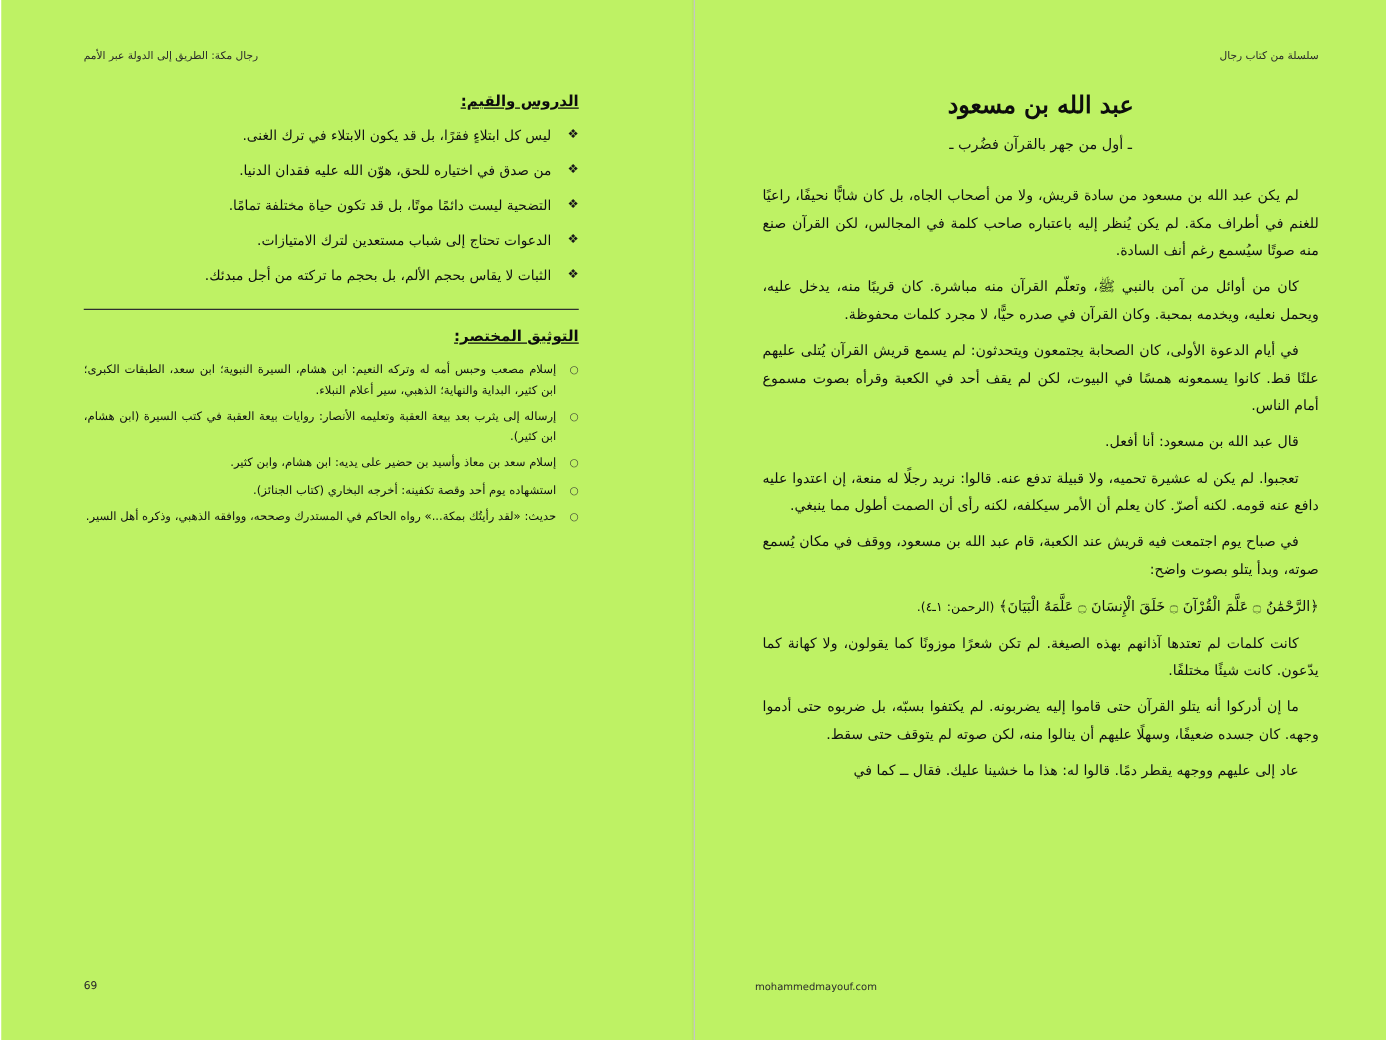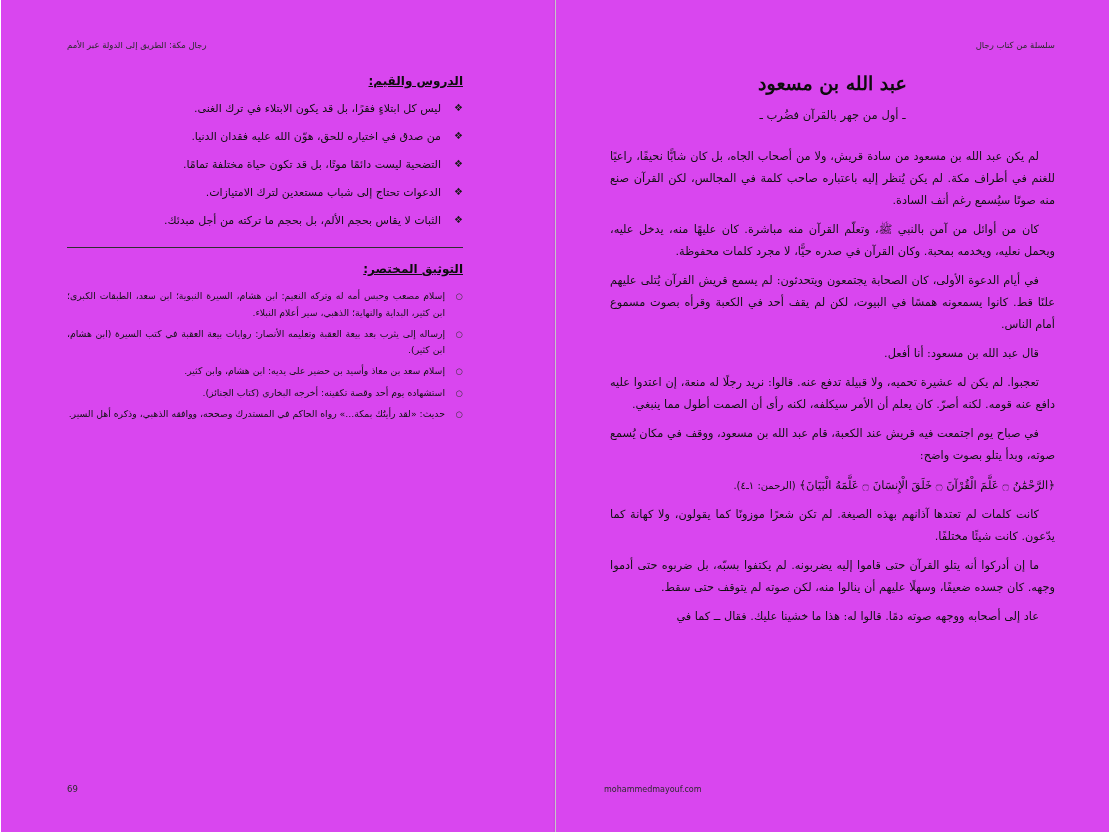--- a/index.html
+++ b/index.html
@@ -20,21 +20,21 @@
     height: 832px;
     display: flex;
     flex-direction: row;
     background: #ffffff;
   }
   
   .page {
     position: relative;
     width: 554px;
     height: 832px;
-    background: #d946ef;
+    background: #bef264;
     box-sizing: border-box;
   }
   .page.right-page {
     border-left: 1px solid #d8d8d8;
   }
   .gutter-shadow {
     position: absolute;
     top: 0;
     bottom: 0;
     left: 553px;
@@ -196,29 +196,29 @@
 
   <div class="page right-page">
     <div class="page-inner">
       <div class="running-head">سلسلة من كتاب رجال</div>
 
       <div class="chapter-title">عبد الله بن مسعود</div>
       <div class="chapter-subtitle">ـ أول من جهر بالقرآن فضُرب ـ</div>
 
       <div class="body-col">
         <p class="ind">لم يكن عبد الله بن مسعود من سادة قريش، ولا من أصحاب الجاه، بل كان شابًّا نحيفًا، راعيًا للغنم في أطراف مكة. لم يكن يُنظر إليه باعتباره صاحب كلمة في المجالس، لكن القرآن صنع منه صوتًا سيُسمع رغم أنف السادة.</p>
-        <p class="ind">كان من أوائل من آمن بالنبي ﷺ، وتعلّم القرآن منه مباشرة. كان عليهًا منه، يدخل عليه، ويحمل نعليه، ويخدمه بمحبة. وكان القرآن في صدره حيًّا، لا مجرد كلمات محفوظة.</p>
+        <p class="ind">كان من أوائل من آمن بالنبي ﷺ، وتعلّم القرآن منه مباشرة. كان قريبًا منه، يدخل عليه، ويحمل نعليه، ويخدمه بمحبة. وكان القرآن في صدره حيًّا، لا مجرد كلمات محفوظة.</p>
         <p class="ind">في أيام الدعوة الأولى، كان الصحابة يجتمعون ويتحدثون: لم يسمع قريش القرآن يُتلى عليهم علنًا قط. كانوا يسمعونه همسًا في البيوت، لكن لم يقف أحد في الكعبة وقرأه بصوت مسموع أمام الناس.</p>
         <p class="ind">قال عبد الله بن مسعود: أنا أفعل.</p>
         <p class="ind">تعجبوا. لم يكن له عشيرة تحميه، ولا قبيلة تدفع عنه. قالوا: نريد رجلًا له منعة، إن اعتدوا عليه دافع عنه قومه. لكنه أصرّ. كان يعلم أن الأمر سيكلفه، لكنه رأى أن الصمت أطول مما ينبغي.</p>
         <p class="ind">في صباح يوم اجتمعت فيه قريش عند الكعبة، قام عبد الله بن مسعود، ووقف في مكان يُسمع صوته، وبدأ يتلو بصوت واضح:</p>
         <p class="verse"><span>﴿الرَّحْمَٰنُ ۝ عَلَّمَ الْقُرْآنَ ۝ خَلَقَ الْإِنسَانَ ۝ عَلَّمَهُ الْبَيَانَ﴾</span> <span class="ref">(الرحمن: ١ـ٤).</span></p>
         <p class="ind">كانت كلمات لم تعتدها آذانهم بهذه الصيغة. لم تكن شعرًا موزونًا كما يقولون، ولا كهانة كما يدّعون. كانت شيئًا مختلفًا.</p>
         <p class="ind">ما إن أدركوا أنه يتلو القرآن حتى قاموا إليه يضربونه. لم يكتفوا بسبّه، بل ضربوه حتى أدموا وجهه. كان جسده ضعيفًا، وسهلًا عليهم أن ينالوا منه، لكن صوته لم يتوقف حتى سقط.</p>
-        <p class="ind">عاد إلى أصحابه ووجهه صوته دمًا. قالوا له: هذا ما خشينا عليك. فقال ــ كما في</p>
+        <p class="ind">عاد إلى عليهم ووجهه يقطر دمًا. قالوا له: هذا ما خشينا عليك. فقال ــ كما في</p>
       </div>
 
       <div class="footer-site">mohammedmayouf.com</div>
     </div>
   </div>
 
   <div class="page left-page">
     <div class="page-inner">
       <div class="running-head">رجال مكة: الطريق إلى الدولة عبر الأمم</div>
 

